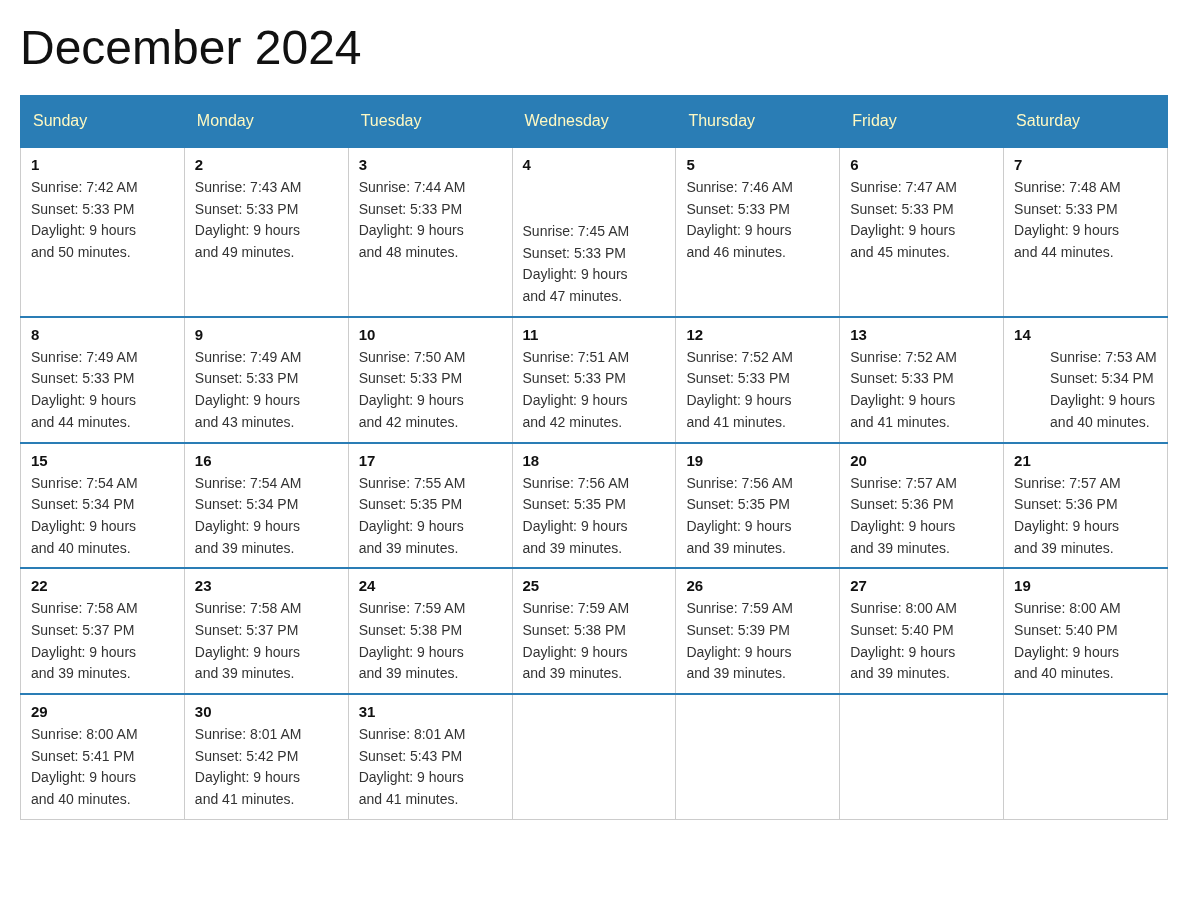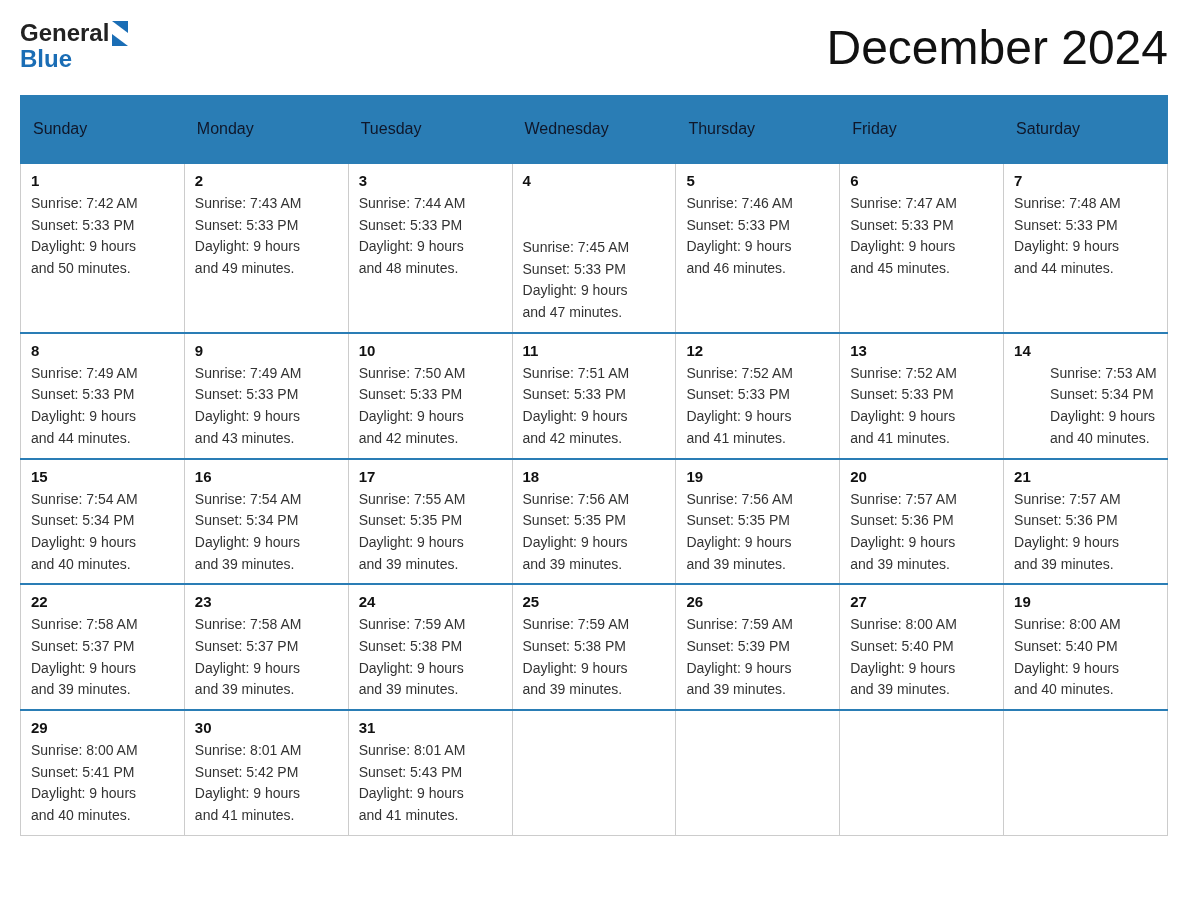--- a/index.html
+++ b/index.html
@@ -38,24 +38,24 @@
       color: #555;
       margin-top: 4px;
     }
     .calendar-table {
       width: 100%;
       border-collapse: collapse;
       table-layout: fixed;
     }
     .calendar-table thead tr th {
       background-color: #2a7db5;
-      color: #0f172a;
+      color: #fef9c3;
       font-size: 16px;
       font-weight: normal;
-      padding: 24px 12px;
+      padding: 16px 12px;
       text-align: left;
       border: 1px solid #2a7db5;
     }
     .calendar-table tbody tr td {
       vertical-align: top;
       padding: 8px 10px;
       border: 1px solid #ccc;
       border-top: 2px solid #2a7db5;
       font-size: 13px;
       color: #333;
@@ -80,34 +80,20 @@
     .logo-img {
       display: flex;
       flex-direction: column;
       line-height: 1.1;
     }
   </style>
 </head>
 <body>
 
 <div class="header">
-  <div class="logo">
-    <div class="logo-img">
-      <div class="logo-row">
-        <span style="font-size:24px;font-weight:bold;color:#222;">General</span>
-        <div style="display:flex;flex-direction:column;margin-left:3px;">
-          <div style="width:0;height:0;border-left:0px solid transparent;border-right:16px solid #1a6db5;border-bottom:12px solid transparent;margin-bottom:1px;"></div>
-          <div style="width:0;height:0;border-left:16px solid #1a6db5;border-right:0px solid transparent;border-top:12px solid transparent;"></div>
-        </div>
-      </div>
-      <div>
-        <span style="font-size:24px;font-weight:bold;color:#1a6db5;margin-left:0px;">Blue</span>
-      </div>
-    </div>
-  </div>
   <div class="title-block">
     <div class="month-title">December 2024</div>
   </div>
 </div>
 
 <table class="calendar-table">
   <thead>
     <tr>
     <th>Sunday</th>
         <th>Monday</th>

